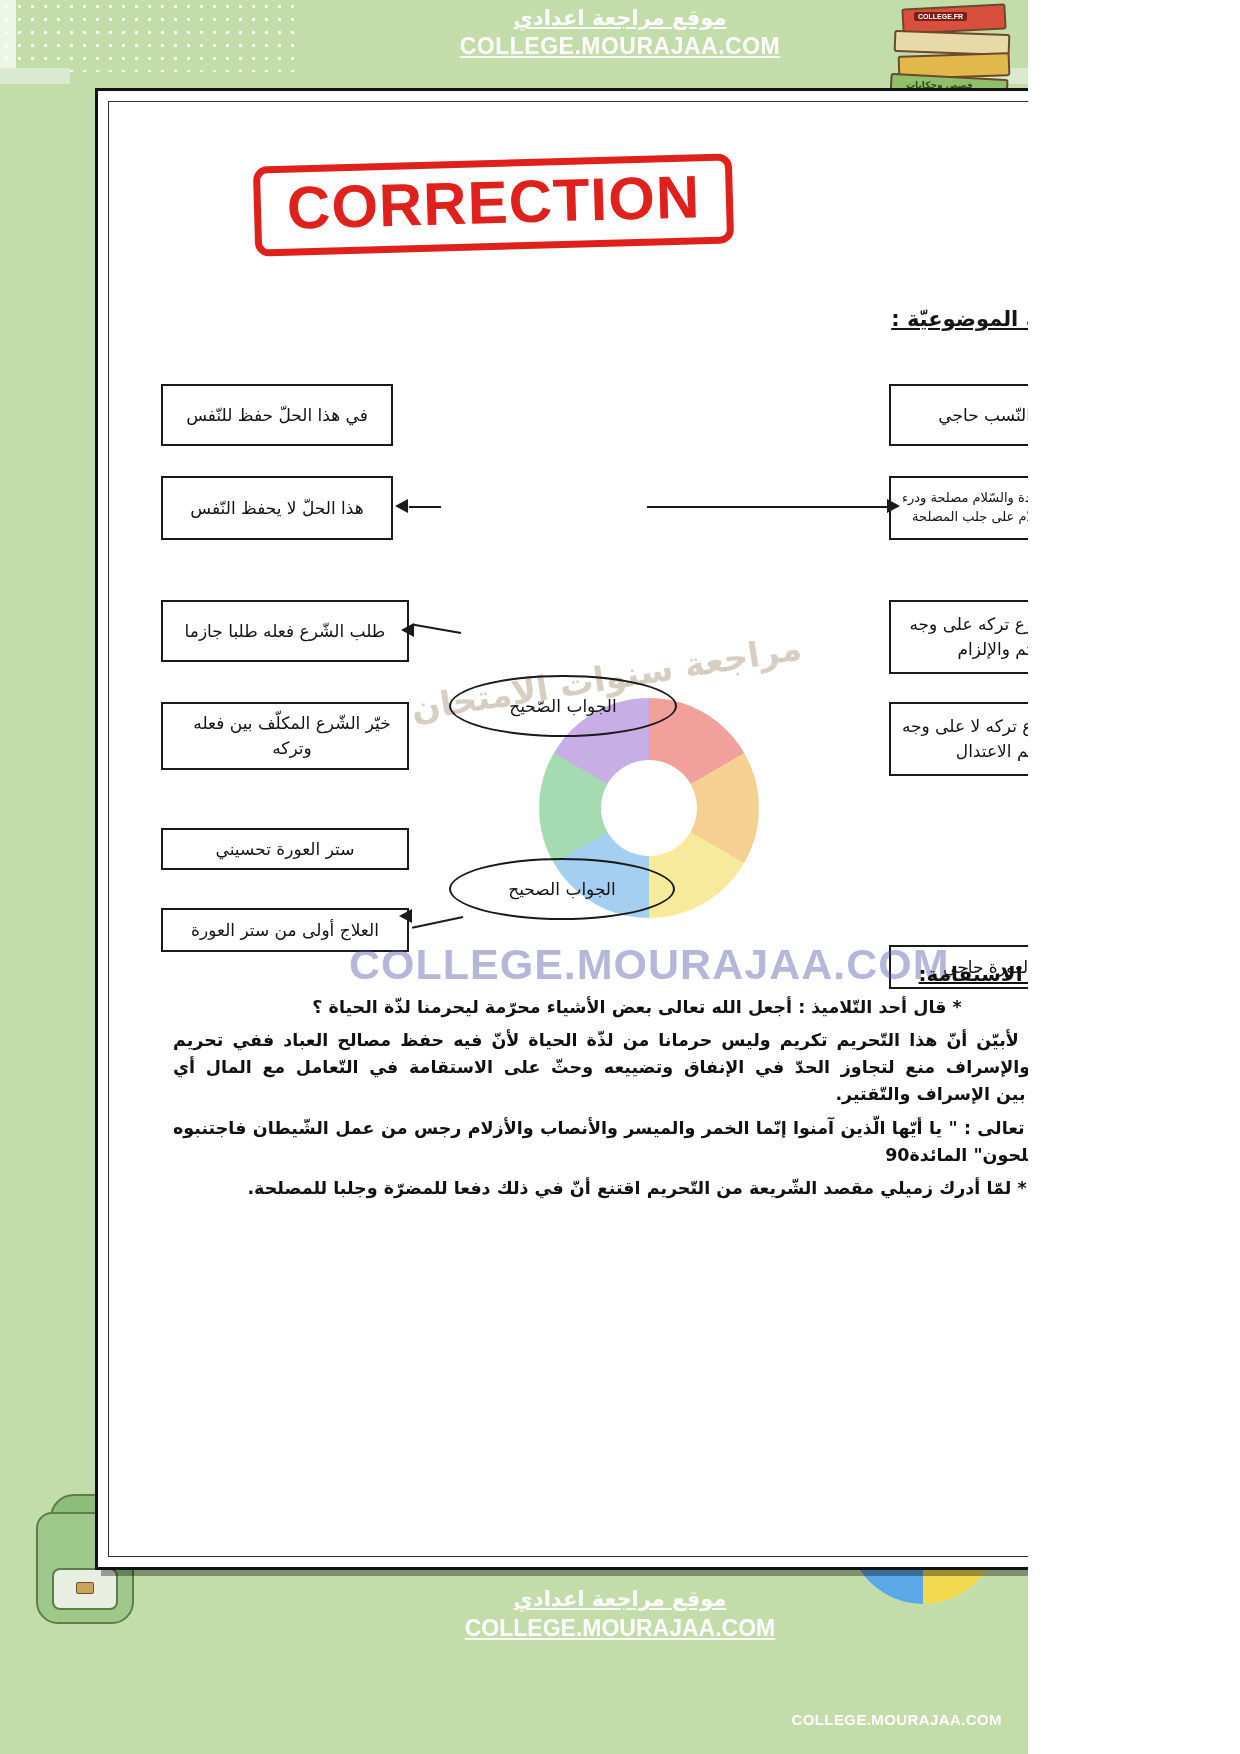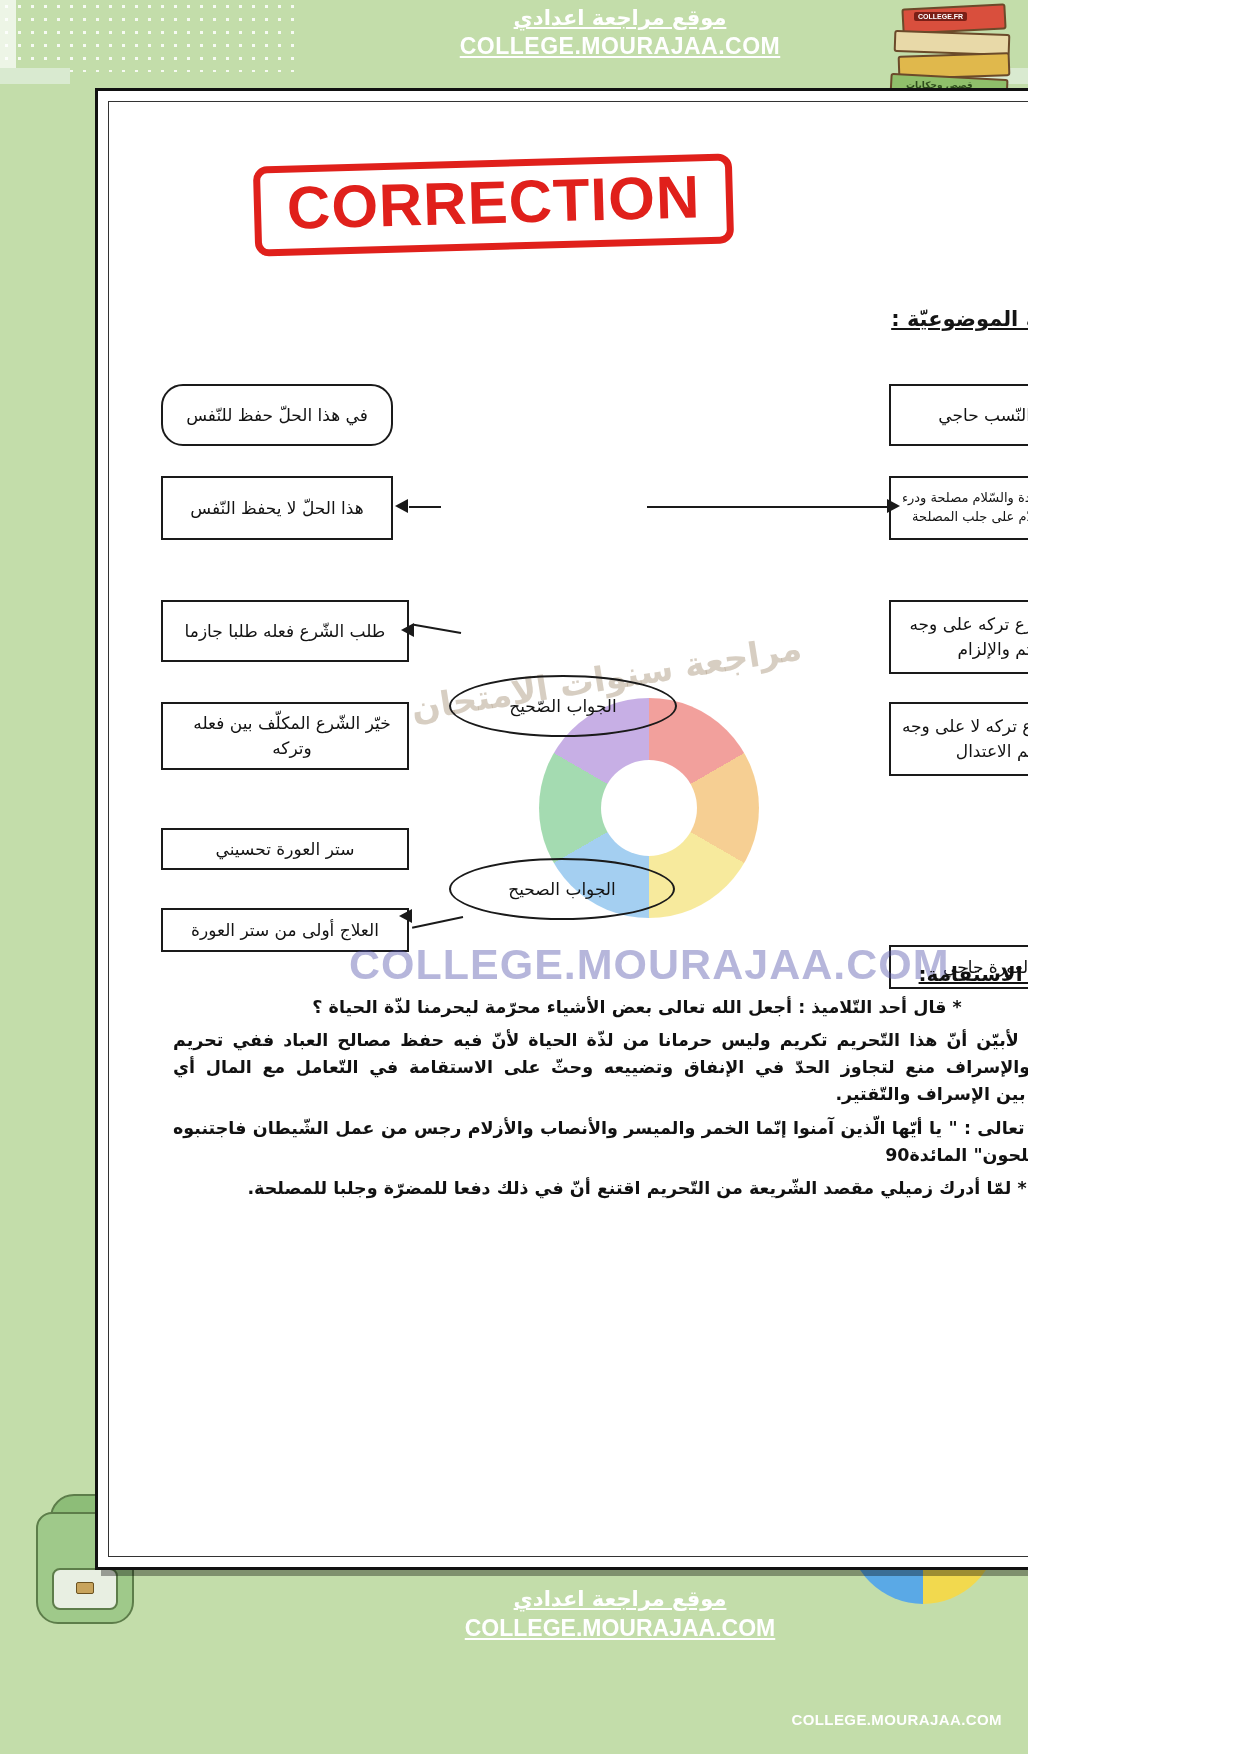--- a/index.html
+++ b/index.html
@@ -327,21 +327,21 @@
         <div class="stamp-text">CORRECTION</div>
       </div>
 
       <div class="ar-head" style="right:30px; top:205px;">الأسئلة الموضوعيّة :</div>
 
       <div class="q-num" style="right:30px; top:248px;">(1</div>
 
       <div class="abox md" style="right:8px;  top:282px; width:232px; height:62px;">حفظ النّسب حاجي</div>
       <div class="abox sm" style="right:8px;  top:374px; width:232px; height:64px;">هذا الحلّ مفسدة والسّلام مصلحة ودرء المفسدة مقدّم على جلب المصلحة</div>
 
-      <div class="abox md" style="left:52px;  top:282px; width:232px; height:62px;border-radius:22px;">في هذا الحلّ حفظ للنّفس</div>
+      <div class="abox md" style="left:52px;  top:282px; width:232px; height:62px;">في هذا الحلّ حفظ للنّفس</div>
       <div class="abox md" style="left:52px;  top:374px; width:232px; height:64px;">هذا الحلّ لا يحفظ النّفس</div>
 
 
       <div class="connector" style="left:300px; top:404px; width:32px;"></div>
       <div class="arrow-l" style="left:286px; top:397px;"></div>
       <div class="connector" style="left:538px; top:404px; width:242px;"></div>
       <div class="arrow-r" style="left:778px; top:397px;"></div>
 
       <div class="q-num" style="right:30px; top:462px;">(2</div>
 

